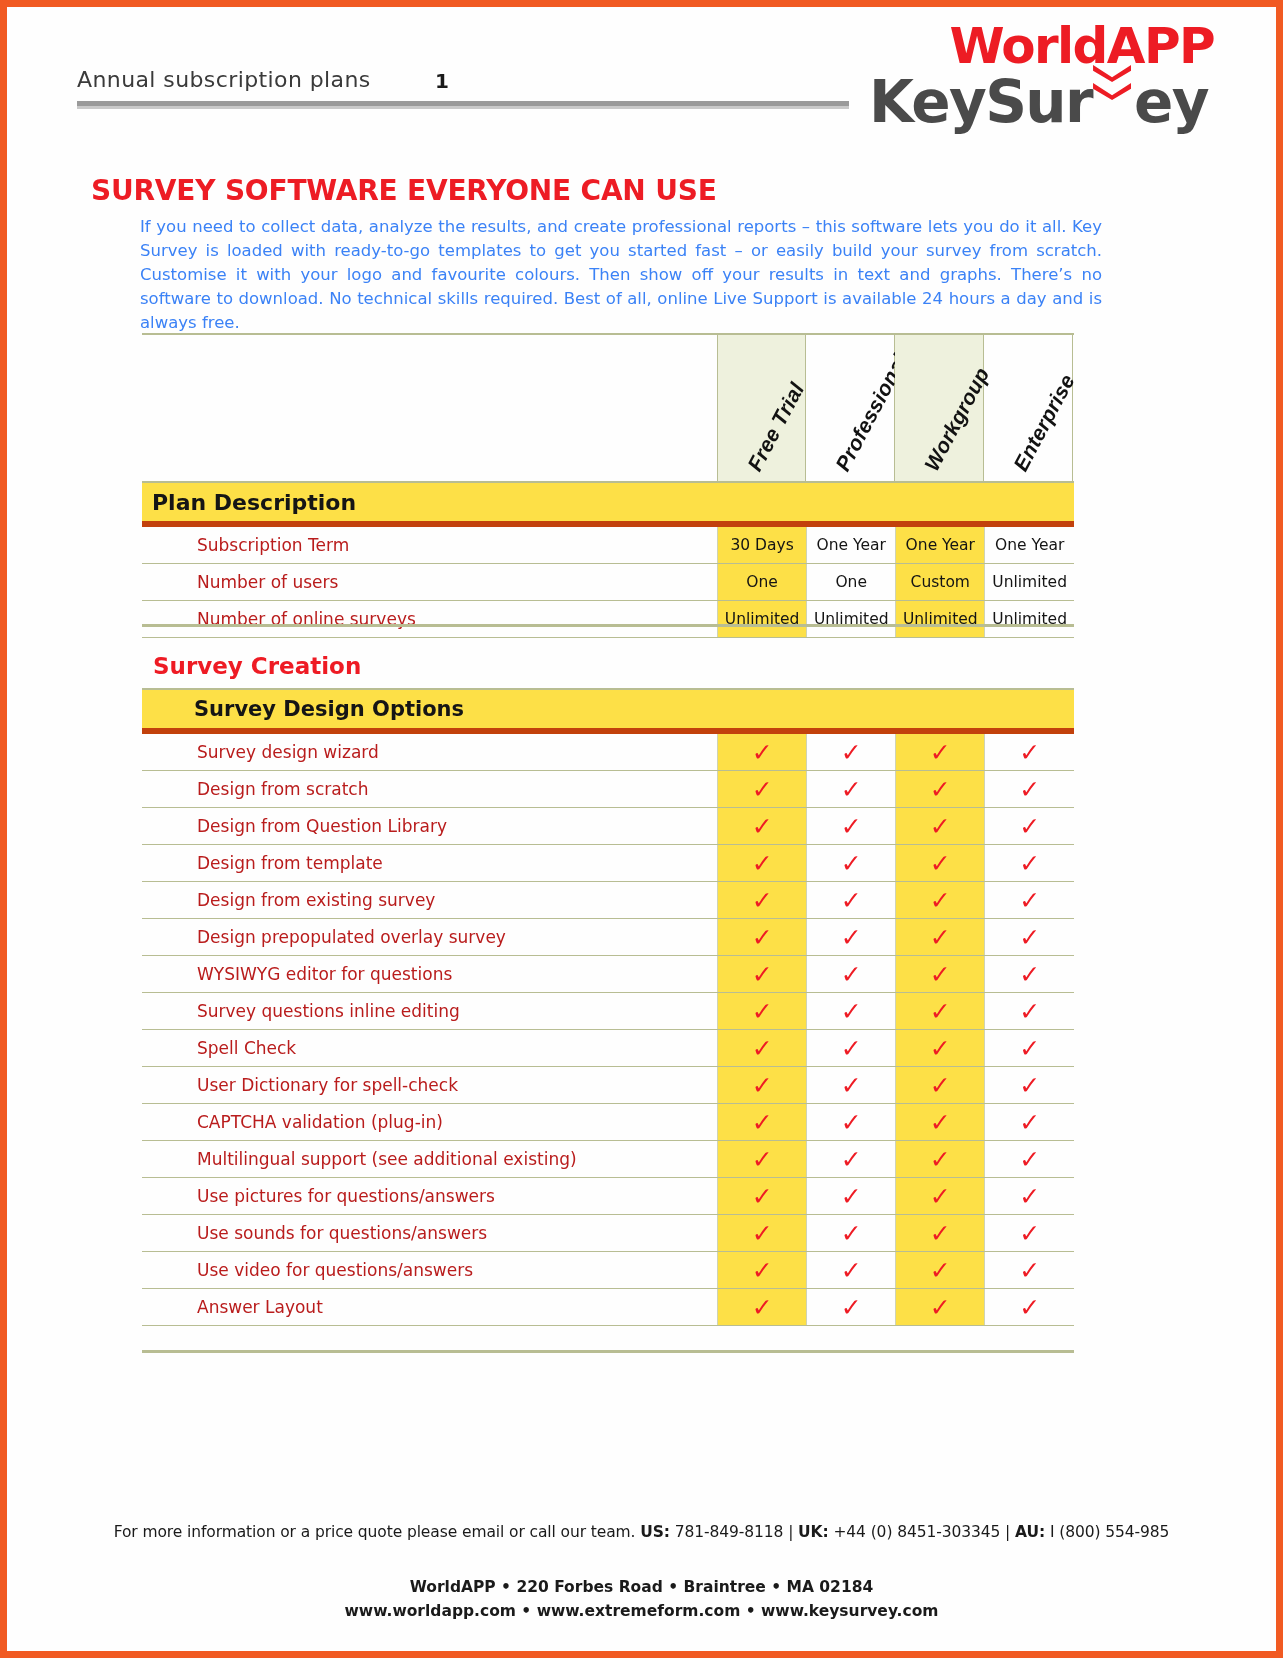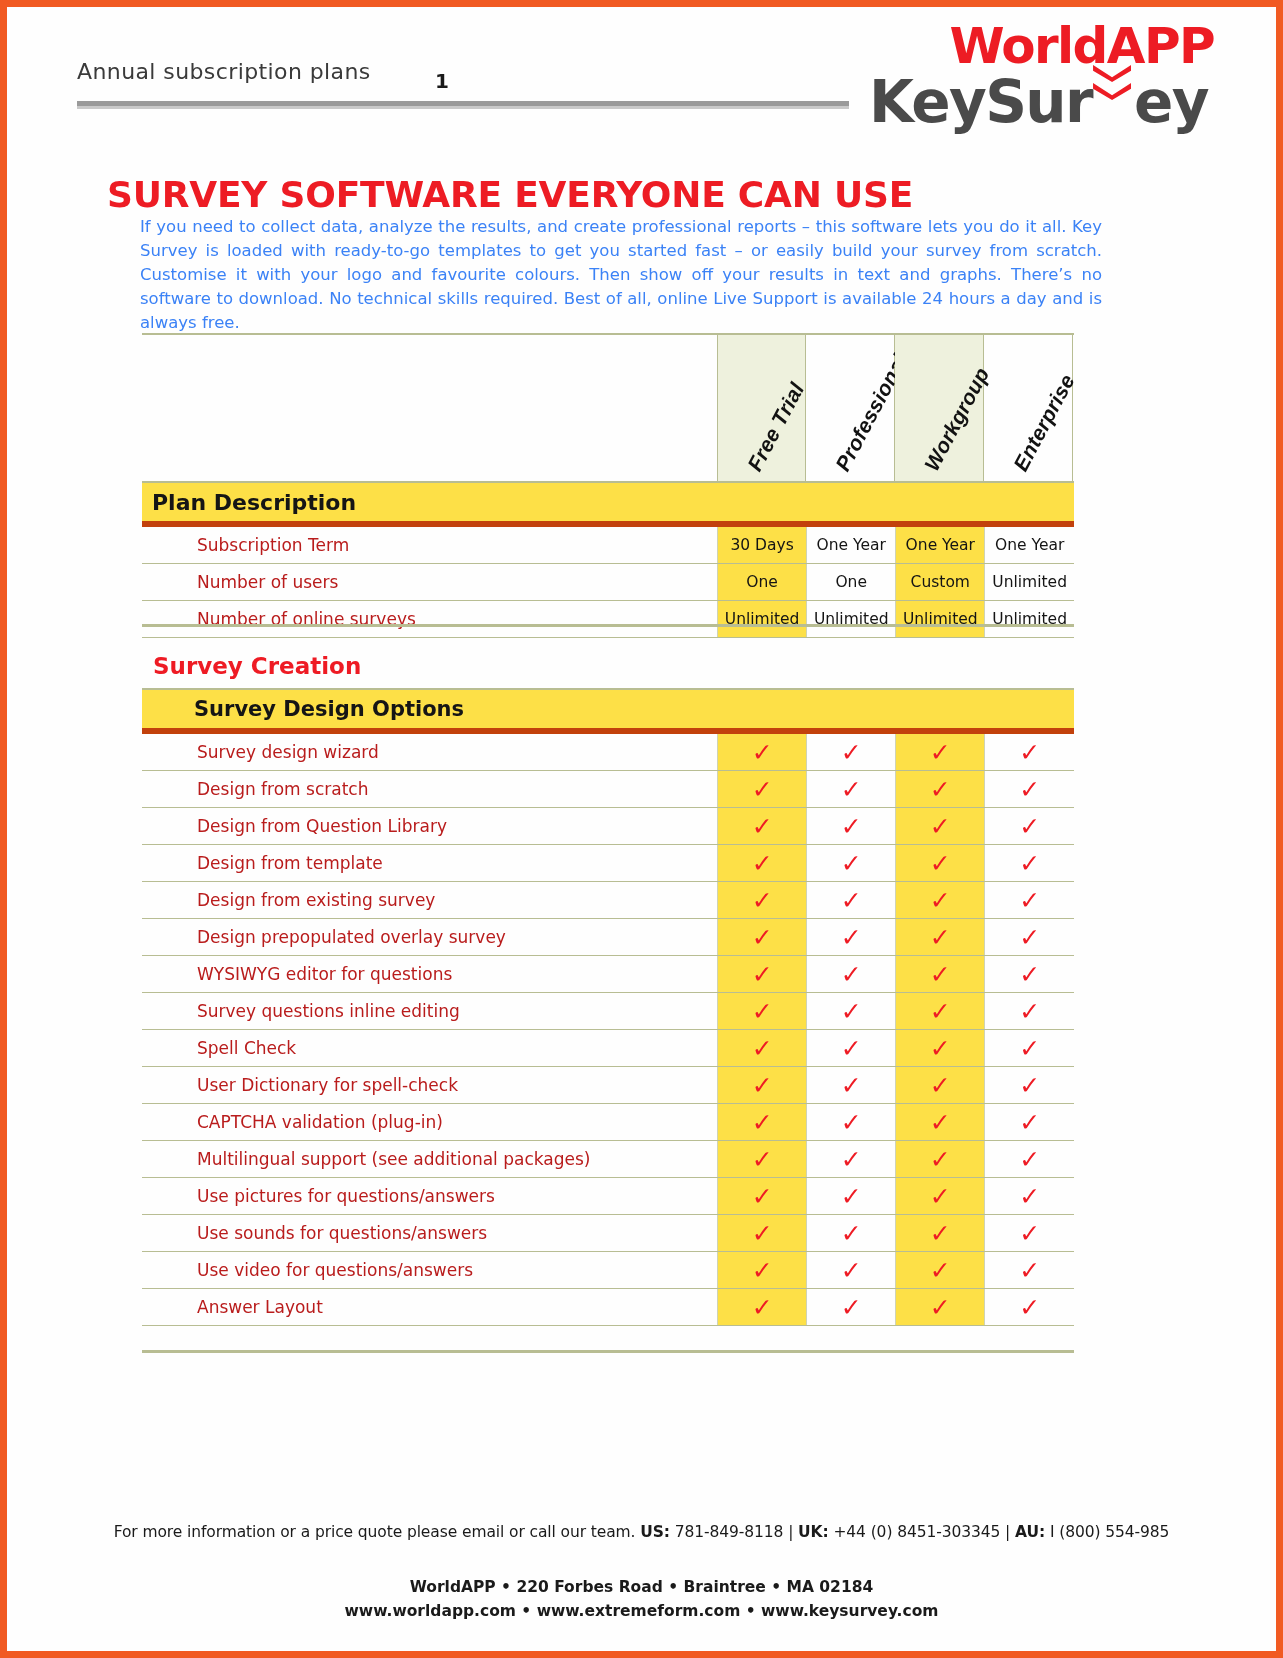--- a/index.html
+++ b/index.html
@@ -33,21 +33,21 @@
   .header {
     position: absolute;
     top: 0;
     left: 0;
     right: 0;
     height: 135px;
   }
   .hdr-title {
     position: absolute;
     left: 70px;
-    top: 52px;
+    top: 60px;
     font-size: 22px;
     letter-spacing: 0.4px;
     color: #3a3a3a;
     font-family: "DejaVu Sans", sans-serif;
     font-weight: 400;
   }
   .hdr-pagenum {
     position: absolute;
     left: 428px;
     top: 62px;
@@ -110,24 +110,24 @@
     height: 17px;
     background: #ed1c24;
     clip-path: polygon(0 0, 50% 72%, 100% 0, 100% 34%, 50% 100%, 0 34%);
   }
   .chev.c1 { top: -8px; }
   .chev.c2 { top: 10px; }
 
   
   .headline {
     position: absolute;
-    left: 100px;
+    left: 84px;
     top: 167px;
     font-family: "DejaVu Sans", sans-serif;
-    font-size: 36px;
+    font-size: 28px;
     font-weight: bold;
     color: #ed1c24;
     letter-spacing: -0.2px;
   }
   .intro {
     position: absolute;
     left: 133px;
     top: 208px;
     width: 962px;
     font-family: "DejaVu Sans", sans-serif;
@@ -446,21 +446,21 @@
           <td class="cell last"><span class="check">✓</span></td>
         </tr>
         <tr class="drow">
           <td class="rlabel">CAPTCHA validation (plug-in)</td>
           <td class="cell tint"><span class="check">✓</span></td>
           <td class="cell"><span class="check">✓</span></td>
           <td class="cell tint"><span class="check">✓</span></td>
           <td class="cell last"><span class="check">✓</span></td>
         </tr>
         <tr class="drow">
-          <td class="rlabel">Multilingual support (see additional packages)</td>
+          <td class="rlabel">Multilingual support (see additional existing)</td>
           <td class="cell tint"><span class="check">✓</span></td>
           <td class="cell"><span class="check">✓</span></td>
           <td class="cell tint"><span class="check">✓</span></td>
           <td class="cell last"><span class="check">✓</span></td>
         </tr>
         <tr class="drow">
           <td class="rlabel">Use pictures for questions/answers</td>
           <td class="cell tint"><span class="check">✓</span></td>
           <td class="cell"><span class="check">✓</span></td>
           <td class="cell tint"><span class="check">✓</span></td>

